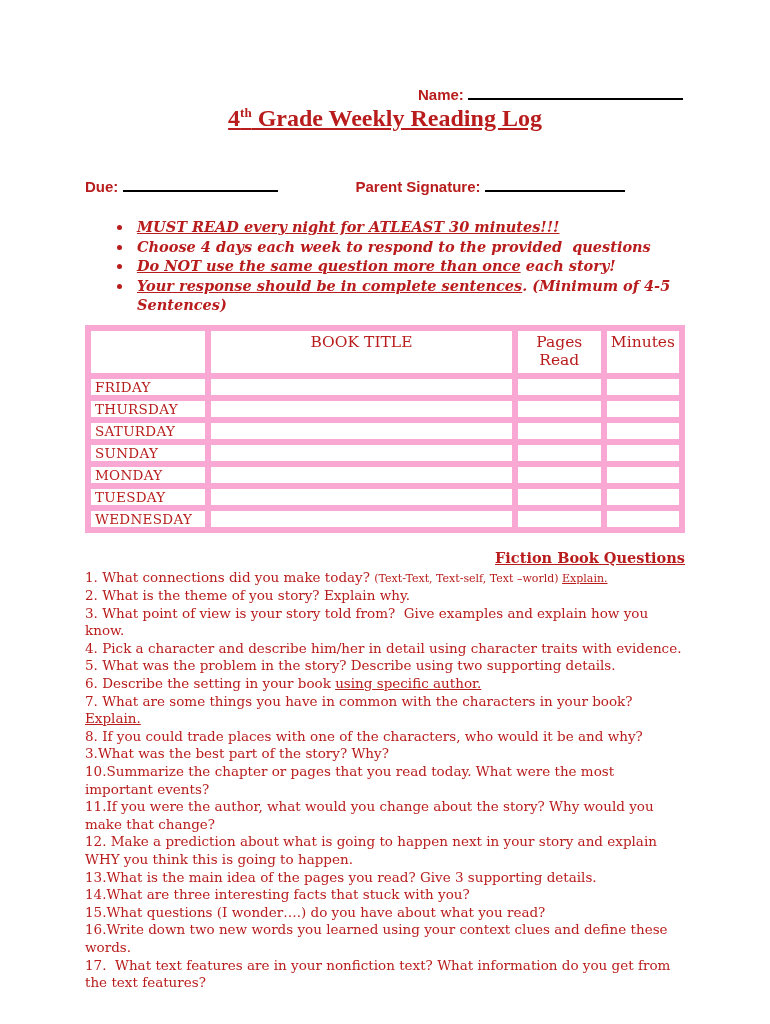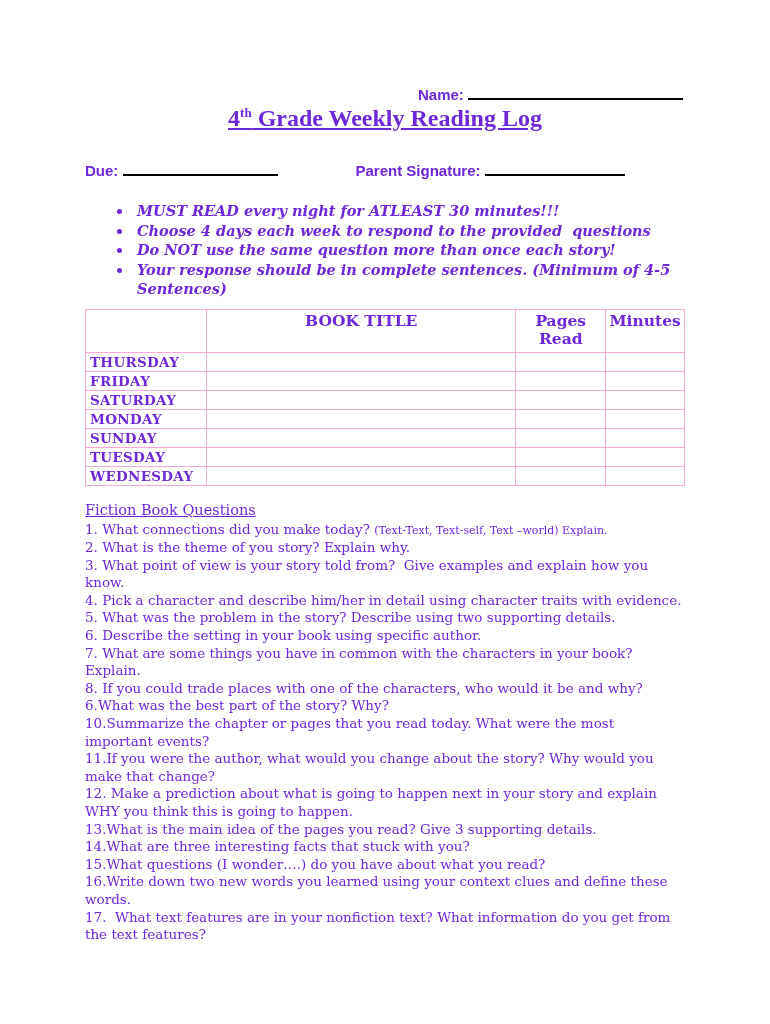--- a/index.html
+++ b/index.html
@@ -1,21 +1,21 @@
 <!DOCTYPE html>
 <html><head>
 <meta charset="utf-8">
 <style>
   * { margin: 0; padding: 0; box-sizing: border-box; }
   html, body { background: #ffffff; }
   .page {
     width: 770px;
     height: 1024px;
     background: #ffffff;
-    color: #6d28d9;
+    color: #b91c1c;
     font-family: "DejaVu Serif", serif;
     position: relative;
     padding: 86px 85px 0 85px;
     overflow: hidden;
   }
   .blank {
     display: inline-block;
     border-bottom: 2px solid #000;
     height: 13px;
     vertical-align: baseline;
@@ -29,62 +29,62 @@
   .name-blank { width: 215px; }
   .title {
     text-align: center;
     font-size: 24px;
     font-weight: bold;
     margin-top: 2px;
     font-family: Liberation Serif, serif;
   }
   .title-inner { text-decoration: underline; }
   .title sup { font-size: 13px; }
-  .due-row { display: flex; margin-top: 30px; align-items: center; }
+  .due-row { display: flex; margin-top: 46px; align-items: center; }
   .due-group { white-space: nowrap; }
   .due-blank { width: 155px; }
   .sig-group { margin-left: 78px; white-space: nowrap; }
   .sig-blank { width: 140px; }
   .rules {
     list-style: disc;
     margin-top: 22px;
     padding-left: 48px;
     font-size: 14.5px;
     font-weight: bold;
     font-style: italic;
     line-height: 19.5px;
   }
   .rules li { padding-left: 4px; white-space: pre-wrap; }
-  .u { }
+  .u { text-decoration: underline; }
   .log-table {
     border-collapse: collapse;
     width: 600px;
     margin-top: 10px;
     table-layout: fixed;
   }
   .log-table th, .log-table td {
-    border: 1px solid #f9a8d4;
-    font-weight: bold;
+    border: 6px solid #f9a8d4;
+    font-weight: normal;
   }
   .log-table th {
     text-align: center;
     font-size: 15.5px;
     padding: 2px 2px 4px 2px;
     vertical-align: top;
     line-height: 18px;
   }
   .log-table td { height: 19px; font-size: 13.5px; padding: 0 4px; }
   .day-col { width: 120px; }
   .title-col { width: 306px; }
   .pages-col { width: 89px; }
   .minutes-col { width: 78px; }
   .day-cell { letter-spacing: 0.3px; }
   .q-heading {
-    text-align: left;
-    font-weight: normal;
+    text-align: right;
+    font-weight: bold;
     font-size: 14.5px;
     margin-top: 16px;
     margin-bottom: 3px;
   }
   .q-heading .u-b { text-decoration: underline; }
   .questions { font-size: 13.5px; line-height: 17.6px; }
   .question { white-space: pre-wrap; }
   .question .small { font-size: 11px; }
   .nf-heading { margin-top: 1px; }
 </style>
@@ -124,45 +124,45 @@
     <thead>
       <tr>
         <th class="day-col"></th>
         <th class="title-col">BOOK TITLE</th>
         <th class="pages-col">Pages Read</th>
         <th class="minutes-col">Minutes</th>
       </tr>
     </thead>
     <tbody>
         <tr>
+          <td class="day-cell">FRIDAY</td>
+          <td></td>
+          <td></td>
+          <td></td>
+        </tr>
+        <tr>
           <td class="day-cell">THURSDAY</td>
           <td></td>
           <td></td>
           <td></td>
         </tr>
         <tr>
-          <td class="day-cell">FRIDAY</td>
-          <td></td>
-          <td></td>
-          <td></td>
-        </tr>
-        <tr>
           <td class="day-cell">SATURDAY</td>
           <td></td>
           <td></td>
           <td></td>
         </tr>
         <tr>
+          <td class="day-cell">SUNDAY</td>
+          <td></td>
+          <td></td>
+          <td></td>
+        </tr>
+        <tr>
           <td class="day-cell">MONDAY</td>
-          <td></td>
-          <td></td>
-          <td></td>
-        </tr>
-        <tr>
-          <td class="day-cell">SUNDAY</td>
           <td></td>
           <td></td>
           <td></td>
         </tr>
         <tr>
           <td class="day-cell">TUESDAY</td>
           <td></td>
           <td></td>
           <td></td>
         </tr>
@@ -180,21 +180,21 @@
   </div>
   <div class="questions">
       <div class="question"><span>1. What connections did you make today? </span><span class="small">(Text-Text, Text-self, Text –world) </span><span class="u small">Explain.</span></div>
       <div class="question"><span>2. What is the theme of you story? Explain why.</span></div>
       <div class="question"><span>3. What point of view is your story told from?  Give examples and explain how you know.</span></div>
       <div class="question"><span>4. Pick a character and describe him/her in detail using character traits with evidence.</span></div>
       <div class="question"><span>5. What was the problem in the story? Describe using two supporting details.</span></div>
       <div class="question"><span>6. Describe the setting in your book </span><span class="u">using specific author.</span></div>
       <div class="question"><span>7. What are some things you have in common with the characters in your book? </span><span class="u">Explain.</span></div>
       <div class="question"><span>8. If you could trade places with one of the characters, who would it be and why?</span></div>
-      <div class="question"><span>6.What was the best part of the story? Why?</span></div>
+      <div class="question"><span>3.What was the best part of the story? Why?</span></div>
       <div class="question"><span>10.Summarize the chapter or pages that you read today. What were the most important events?</span></div>
       <div class="question"><span>11.If you were the author, what would you change about the story? Why would you make that change?</span></div>
       <div class="question"><span>12. Make a prediction about what is going to happen next in your story and explain WHY you think this is going to happen.</span></div>
     </div>
 
   <div class="questions">
       <div class="question"><span>13.What is the main idea of the pages you read? Give 3 supporting details.</span></div>
       <div class="question"><span>14.What are three interesting facts that stuck with you?</span></div>
       <div class="question"><span>15.What questions (I wonder….) do you have about what you read?</span></div>
       <div class="question"><span>16.Write down two new words you learned using your context clues and define these words.</span></div>

